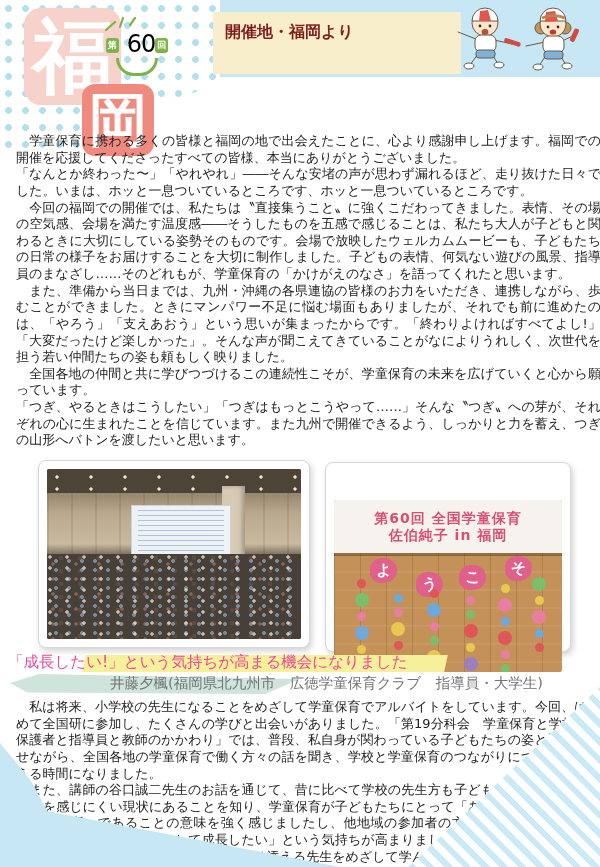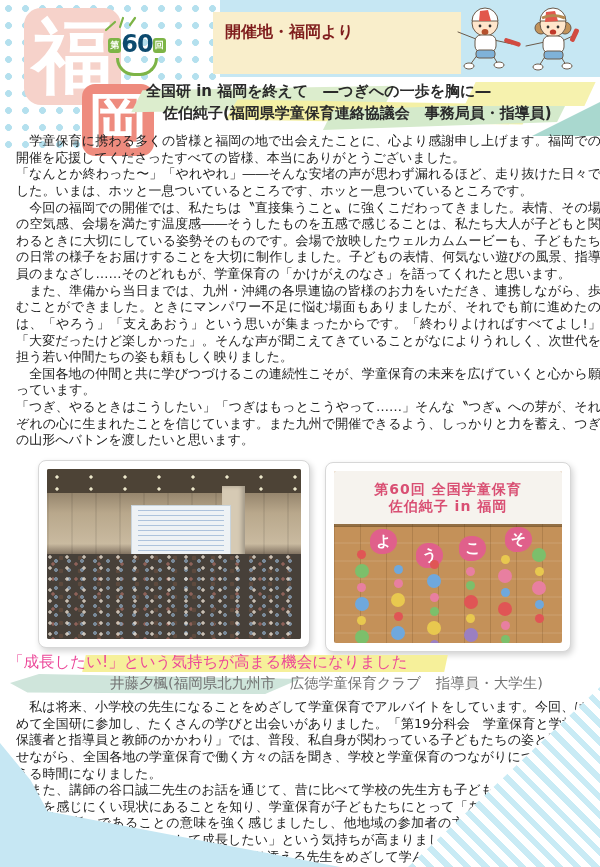--- a/index.html
+++ b/index.html
@@ -28,21 +28,21 @@
   .logo-sq-bottom span { color:#fff; font-size:58px; font-weight:bold; line-height:1; }
 
   
   .badge { position:absolute; top:16px; left:100px; width:74px; text-align:center; }
   .badge-rays { display:block; margin:0 auto -2px 2px; }
   .badge-text { white-space:nowrap; }
   .badge-kanji {
     display:inline-block; background:#7db446; color:#fff; font-size:9px; font-weight:bold;
     border-radius:3px; padding:1px 2px; vertical-align:4px;
   }
-  .badge-num { color:#0c4a6e; font-weight:bold; font-size:24px; letter-spacing:-1px; }
+  .badge-num { color:#000000; font-weight:normal; font-size:24px; letter-spacing:-1px;padding-left:8px; }
   .badge-smile {
     width:36px; height:15px; margin:0 auto;
     border:3.5px solid #7db446; border-top:none;
     border-radius:0 0 22px 22px;
   }
 
   
   .msg-box {
     position:absolute; left:213px; top:12px; width:224px; height:46px;
     background:#f9eecb; padding:8px 12px;
@@ -91,21 +91,21 @@
     background-image:repeating-linear-gradient(180deg,#9db7d6 0 1px, transparent 1px 5px); opacity:.8; }
   .hall-crowd { position:absolute; bottom:0; left:0; right:0; height:50%; background-color:#474039;
     background-image:
       radial-gradient(circle at 3px 3px, rgba(233,223,210,.8) 1.4px, transparent 2px),
       radial-gradient(circle at 9px 7px, rgba(130,150,170,.85) 1.6px, transparent 2.2px),
       radial-gradient(circle at 14px 4px, rgba(95,75,62,.95) 2px, transparent 2.6px),
       radial-gradient(circle at 6px 10px, rgba(190,120,110,.6) 1.4px, transparent 2px);
     background-size:17px 11px, 13px 9px, 19px 13px, 23px 15px; }
 
   
-  .welcome { background:#c49159; }
+  .welcome { background:#c49159;margin-top:29px; }
   .welcome-banner { position:absolute; top:0; left:0; right:0; height:31%; background:#f6f3ee;
     display:flex; flex-direction:column; align-items:center; justify-content:center; gap:1px;
     border-bottom:3px solid #8a6437; }
   .banner-l1, .banner-l2 { color:#d94f73; font-weight:bold; font-size:14px; line-height:1.15; letter-spacing:1px; }
   .welcome-wall { position:absolute; top:31%; left:0; right:0; bottom:0;
     background-image:repeating-linear-gradient(90deg, rgba(70,40,10,.16) 0 1.5px, transparent 1.5px 26px),
                      repeating-linear-gradient(180deg, rgba(255,255,255,.07) 0 2px, transparent 2px 18px); }
   .wchar { position:absolute; width:27px; height:25px; background:#e0608b; border-radius:48% 52% 55% 45%;
     color:#fff; font-size:15px; font-weight:bold; display:flex; align-items:center; justify-content:center; }
   .wchar.w0 { left:16%; top:4%; }
@@ -201,29 +201,20 @@
     <path d="M104 10 l9 -1 l3 10 l-13 1 z" fill="#e2574c"></path>
     <path d="M100 16 q11 -5 23 0" stroke="#b5884f" stroke-width="3" fill="none"></path>
     <circle cx="106" cy="25" r="1.4" fill="#333"></circle>
     <circle cx="116" cy="25" r="1.4" fill="#333"></circle>
     <ellipse cx="111" cy="30" rx="3.2" ry="2.6" fill="#c0392b"></ellipse>
     <rect x="101" y="34" width="21" height="17" rx="6" fill="#fff" stroke="#6b5a4a"></rect>
     <rect x="102" y="49" width="19" height="8" rx="3" fill="#7fb2d8" stroke="#6b5a4a"></rect>
     <rect x="130" y="26" width="5" height="14" rx="2" fill="#d14b41" transform="rotate(25 132 33)"></rect>
   </svg>
 
-  <div class="title-strip">
-    <div class="deco deco-g1"></div>
-    <div class="deco deco-y1"></div>
-    <div class="deco deco-g2"></div>
-    <div class="deco deco-y2"></div>
-    <div class="deco deco-t1"></div>
-    <div class="strip-line1">全国研 in 福岡を終えて　―つぎへの一歩を胸に―</div>
-    <div class="strip-line2">佐伯純子(福岡県学童保育連絡協議会　事務局員・指導員)</div>
-  </div>
 
   <div class="body-text body1">
     <p>　学童保育に携わる多くの皆様と福岡の地で出会えたことに、心より感謝申し上げます。福岡での開催を応援してくださったすべての皆様、本当にありがとうございました。</p>
     <p>「なんとか終わった〜」「やれやれ」――そんな安堵の声が思わず漏れるほど、走り抜けた日々でした。いまは、ホッと一息ついているところです、ホッと一息ついているところです。</p>
     <p>　今回の福岡での開催では、私たちは〝直接集うこと〟に強くこだわってきました。表情、その場の空気感、会場を満たす温度感――そうしたものを五感で感じることは、私たち大人が子どもと関わるときに大切にしている姿勢そのものです。会場で放映したウェルカムムービーも、子どもたちの日常の様子をお届けすることを大切に制作しました。子どもの表情、何気ない遊びの風景、指導員のまなざし……そのどれもが、学童保育の「かけがえのなさ」を語ってくれたと思います。</p>
     <p>　また、準備から当日までは、九州・沖縄の各県連協の皆様のお力をいただき、連携しながら、歩むことができました。ときにマンパワー不足に悩む場面もありましたが、それでも前に進めたのは、「やろう」「支えあおう」という思いが集まったからです。「終わりよければすべてよし!」「大変だったけど楽しかった」。そんな声が聞こえてきていることがなによりうれしく、次世代を担う若い仲間たちの姿も頼もしく映りました。</p>
     <p>　全国各地の仲間と共に学びつづけるこの連続性こそが、学童保育の未来を広げていくと心から願っています。</p>
     <p>「つぎ、やるときはこうしたい」「つぎはもっとこうやって……」そんな〝つぎ〟への芽が、それぞれの心に生まれたことを信じています。また九州で開催できるよう、しっかりと力を蓄え、つぎの山形へバトンを渡したいと思います。</p>
   </div>
 

